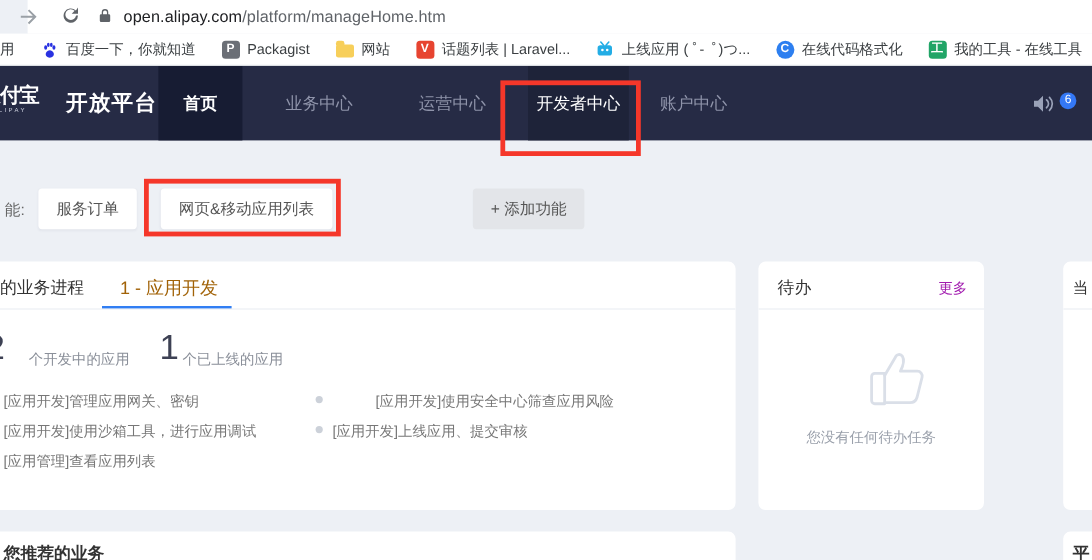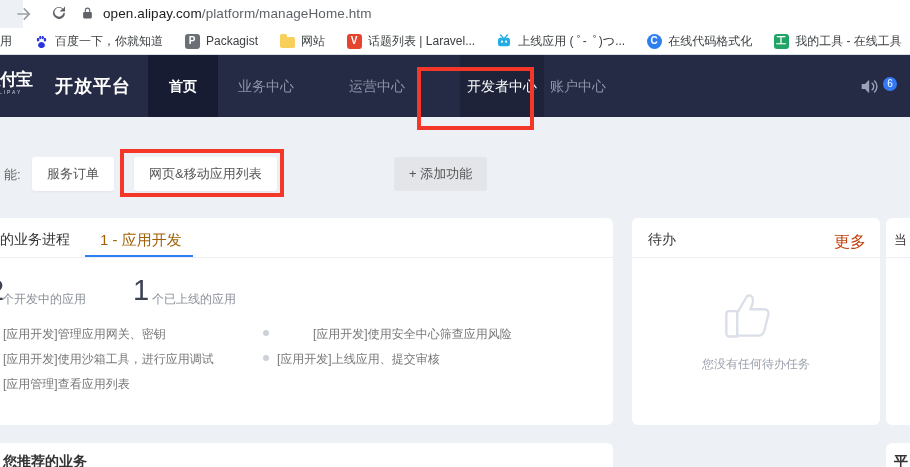--- a/index.html
+++ b/index.html
@@ -38,21 +38,21 @@
 
   
   .func-label { position:absolute; left:4px; top:166px; font-size:13px; color:#666; }
   .fbtn { position:absolute; top:157px; height:34px; line-height:34px; padding:0 15px; background:#fff;
     border-radius:3px; font-size:13px; color:#555; cursor:pointer; box-shadow:0 1px 2px rgba(30,40,70,.05); }
   .fbtn.grey { background:#e3e5e9; box-shadow:none; color:#555; }
 
   .card { position:absolute; background:#fff; border-radius:6px; overflow:hidden; }
   .card-header { position:relative; height:40px; border-bottom:1px solid #eceff4; }
   .ch-title { position:absolute; top:13px; font-size:14px; color:#333; }
-  .ch-more { position:absolute; right:14px; top:14px; font-size:16px; color:#c2410c; cursor:pointer; }
+  .ch-more { position:absolute; right:14px; top:14px; font-size:12px; color:#a21caf; cursor:pointer; }
 
   .cp-tab { position:absolute; left:130px; top:13px; font-size:15px; color:#a16207; cursor:pointer; }
   .cp-underline { position:absolute; left:115px; bottom:0; width:108px; height:2px; background:#317ef3; }
 
   .stat-num { position:absolute; font-size:29px; color:#3d4154; font-weight:400; }
   .stat-label { position:absolute; font-size:12px; color:#8a8f99; }
 
   .bullet-text { position:absolute; font-size:12px; color:#777; white-space:nowrap; }
   .bullet-dot { position:absolute; width:6px; height:6px; border-radius:3px; background:#ccd1d9; }
 
@@ -143,24 +143,24 @@
     </span>
 
   </div>
 
   <div class="navbar">
     <div class="logo">
       <div class="cn">支付宝</div>
       <div class="en">ALIPAY</div>
     </div>
     <div class="brand">开放平台</div>
-    <div class="nav-item active" style="left:148px; width:70px;">首页</div>
+    <div class="nav-item active" style="left:132px; width:70px;">首页</div>
     <div class="nav-item" style="left:237px; width:58px;">业务中心</div>
     <div class="nav-item" style="left:348px; width:58px;">运营中心</div>
-    <div class="nav-item hl" style="left:460px; width:84px;text-align:center;">开发者中心</div>
+    <div class="nav-item hl" style="left:440px; width:84px;text-align:center;">开发者中心</div>
     <div class="nav-item" style="left:549px; width:58px;">账户中心</div>
     <svg class="speaker" viewBox="0 0 24 20">
         <path d="M2 7v6h4l5 5V2L6 7H2z" fill="#9aa2b8"></path>
         <path d="M14.5 6a5 5 0 0 1 0 8" stroke="#9aa2b8" fill="none" stroke-width="1.7" stroke-linecap="round"></path>
         <path d="M17.5 3.5a9 9 0 0 1 0 13" stroke="#9aa2b8" fill="none" stroke-width="1.7" stroke-linecap="round"></path>
       </svg>
     <div class="notice-badge">6</div>
   </div>
 
   <div class="func-label">能:</div>
@@ -168,35 +168,35 @@
   <div class="fbtn" style="left:134px;">网页&amp;移动应用列表</div>
   <div class="fbtn grey" style="left:394px;">+ 添加功能</div>
 
   <div class="card" style="left:-30px; top:218px; width:643px; height:207px;">
     <div class="card-header">
       <span class="ch-title" style="left:30px;">的业务进程</span>
       <span class="cp-tab">1 - 应用开发</span>
       <span class="cp-underline"></span>
     </div>
     <span class="stat-num" style="left:18px; top:56px;">2</span>
-    <span class="stat-label" style="left:32px; top:73px;">个开发中的应用</span>
+    <span class="stat-label" style="left:54px; top:73px;">个开发中的应用</span>
     <span class="stat-num" style="left:163px; top:56px;">1</span>
     <span class="stat-label" style="left:182px; top:73px;">个已上线的应用</span>
 
     <span class="bullet-text" style="left:33px; top:108px;">[应用开发]管理应用网关、密钥</span>
     <span class="bullet-text" style="left:33px; top:133px;">[应用开发]使用沙箱工具，进行应用调试</span>
     <span class="bullet-text" style="left:33px; top:158px;">[应用管理]查看应用列表</span>
 
     <span class="bullet-dot" style="left:293px; top:112px;"></span>
     <span class="bullet-text" style="left:307px; top:108px;padding-left:36px;">[应用开发]使用安全中心筛查应用风险</span>
     <span class="bullet-dot" style="left:293px; top:137px;"></span>
     <span class="bullet-text" style="left:307px; top:133px;">[应用开发]上线应用、提交审核</span>
   </div>
 
-  <div class="card" style="left:632px; top:218px; width:248px; height:207px;">
+  <div class="card" style="left:632px; top:218px; width:188px; height:207px;">
     <div class="card-header">
       <span class="ch-title" style="left:16px;">待办</span>
       <span class="ch-more">更多</span>
     </div>
     <div class="thumb-wrap">
       <svg width="58" height="64" viewBox="0 0 64 70" fill="none" stroke="#dadfe8" stroke-width="2.6" stroke-linejoin="round" stroke-linecap="round">
         <path d="M10 34h9v28h-9a3 3 0 0 1-3-3V37a3 3 0 0 1 3-3z"></path>
         <path d="M19 36l10-17c.6-2.4 4.6-3.4 6.3-.6 1.7 2.8 1.1 8-1.8 13.6h15.5a4.5 4.5 0 0 1 4.4 5.6l-4.6 18.4a7 7 0 0 1-6.8 5H19"></path>
       </svg>
     </div>

